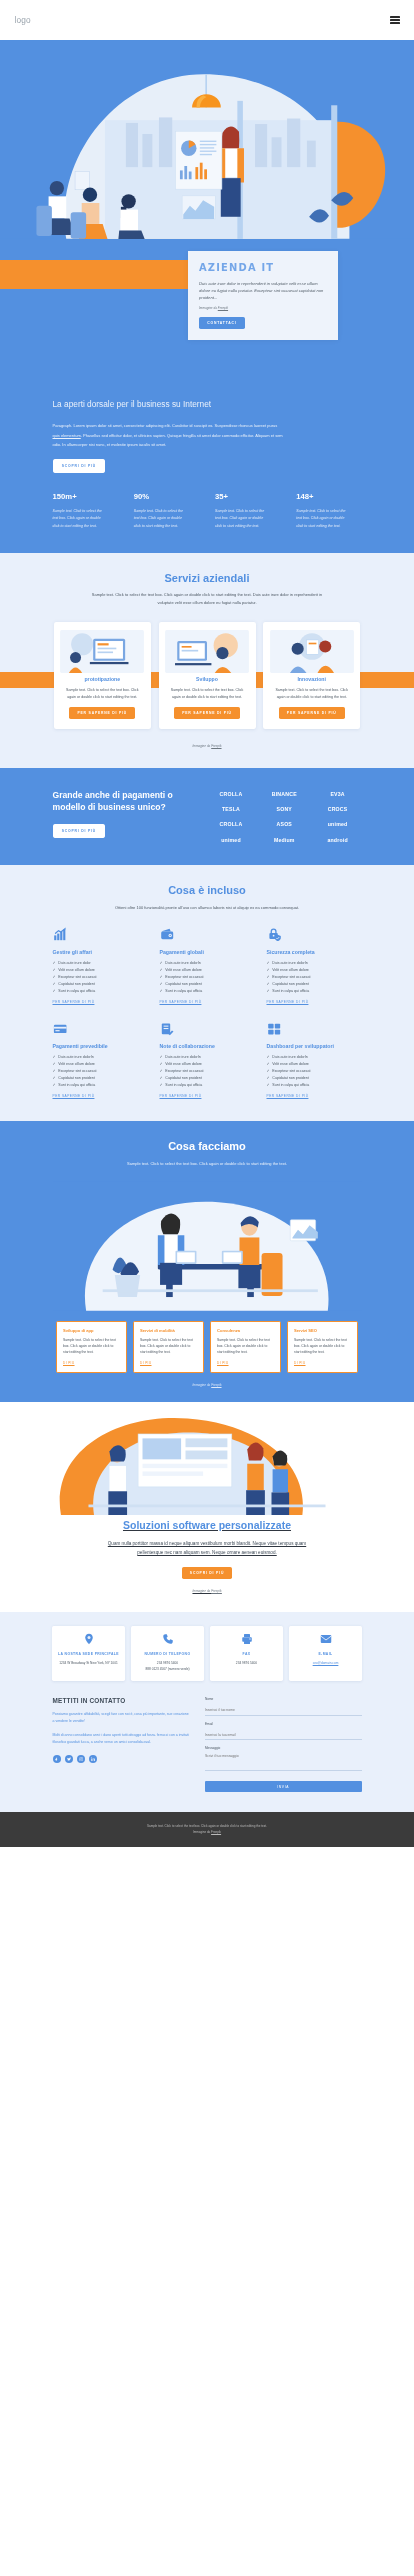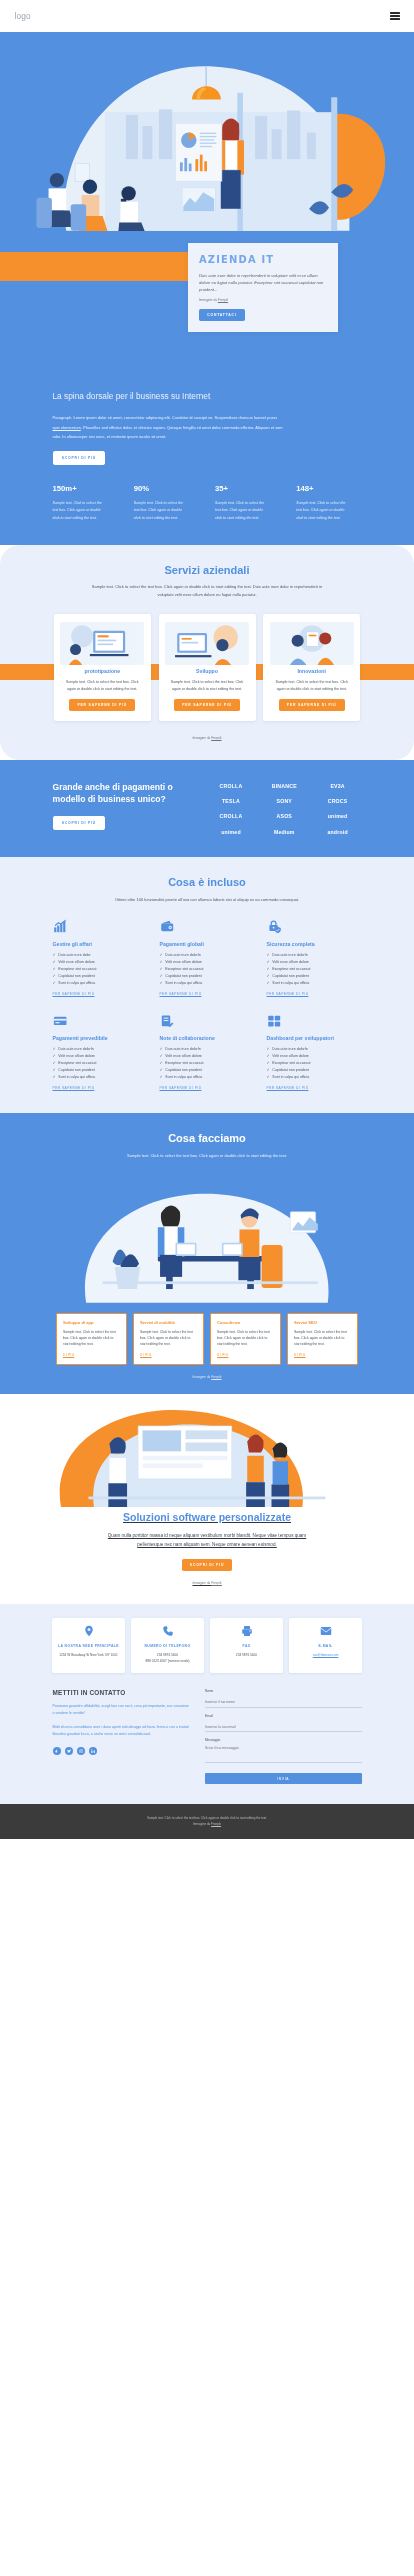--- a/index.html
+++ b/index.html
@@ -6,21 +6,21 @@
   html,body{width:414px;}
   body{
     font-family:"Liberation Sans", sans-serif;
     background:#ffffff;
     color:#2f3640;
     -webkit-font-smoothing:antialiased;
   }
   .page{width:414px;position:relative;overflow:hidden;}
 
   
-  .nav{height:32px;background:#ffffff;display:flex;align-items:center;
+  .nav{height:40px;background:#ffffff;display:flex;align-items:center;
        justify-content:space-between;padding:0 14.4px;}
   .logo{font-size:8.3px;color:#9aa4ad;letter-spacing:0.2px;font-weight:400;}
   .burger{width:9.4px;display:flex;flex-direction:column;gap:1.7px;cursor:pointer;}
   .burger span{display:block;height:1.4px;background:#2b2b2b;border-radius:0.6px;}
 
   
   .hero{background:#5390e0;position:relative;padding-bottom:4.4px;}
   .hero-art{position:relative;height:199px;width:414px;overflow:hidden;}
   .hero-card{
     position:absolute;left:188px;top:211px;width:150px;
@@ -254,21 +254,21 @@
       <div class="credit">
         <span>Immagine da </span><u>Freepik</u>
       </div>
       <div><button class="btn">CONTATTACI</button></div>
     </div>
     <div style="height:132px"></div>
   </div>
 
   <div class="sec blue">
     <div class="inner intro">
-      <h2>La spina dorsale per il business su Internet</h2>
+      <h2>La aperti dorsale per il business su Internet</h2>
       <p><span>Paragraph. Lorem ipsum dolor sit amet, consectetur adipiscing elit. Curabitur id suscipit ex. Suspendisse rhoncus laoreet purus </span><u>quis elementum</u><span>. Phasellus sed efficitur dolor, et ultricies sapien. Quisque fringilla sit amet dolor commodo efficitur. Aliquam et sem odio. In ullamcorper nisi nunc, et molestie ipsum iaculis sit amet.</span></p>
       <button class="btn btn-outline">SCOPRI DI PIÙ</button>
     </div>
     <div class="inner stats">
       <div class="stat">
         <div class="num">150m+</div>
         <div class="txt">Sample text. Click to select the text box. Click again or double click to start editing the text.</div>
       </div>
       <div class="stat">
         <div class="num">90%</div>
@@ -278,21 +278,21 @@
         <div class="num">35+</div>
         <div class="txt">Sample text. Click to select the text box. Click again or double click to start editing the text.</div>
       </div>
       <div class="stat">
         <div class="num">148+</div>
         <div class="txt">Sample text. Click to select the text box. Click again or double click to start editing the text.</div>
       </div>
     </div>
   </div>
 
-  <div class="sec lightblue" style="position:relative;padding-bottom:16.6px;border-radius:20px;">
+  <div class="sec lightblue" style="position:relative;padding-bottom:16.6px;">
     <div class="sectitle">Servizi aziendali</div>
     <div class="subtxt">Sample text. Click to select the text box. Click again or double click to start editing the text. Duis aute irure dolor in reprehenderit in voluptate velit esse cillum dolore eu fugiat nulla pariatur.</div>
     <div class="orange-band" style="top:119px;"></div>
     <div class="cards" style="position:relative;z-index:3;">
 
       <div class="card">
         <div class="card-art">
           <svg width="84" height="43" viewBox="0 0 152 78">
             <rect width="152" height="78" fill="#eef4fc"></rect>
             <circle cx="40" cy="26" r="20" fill="#cfe0f3"></circle>

